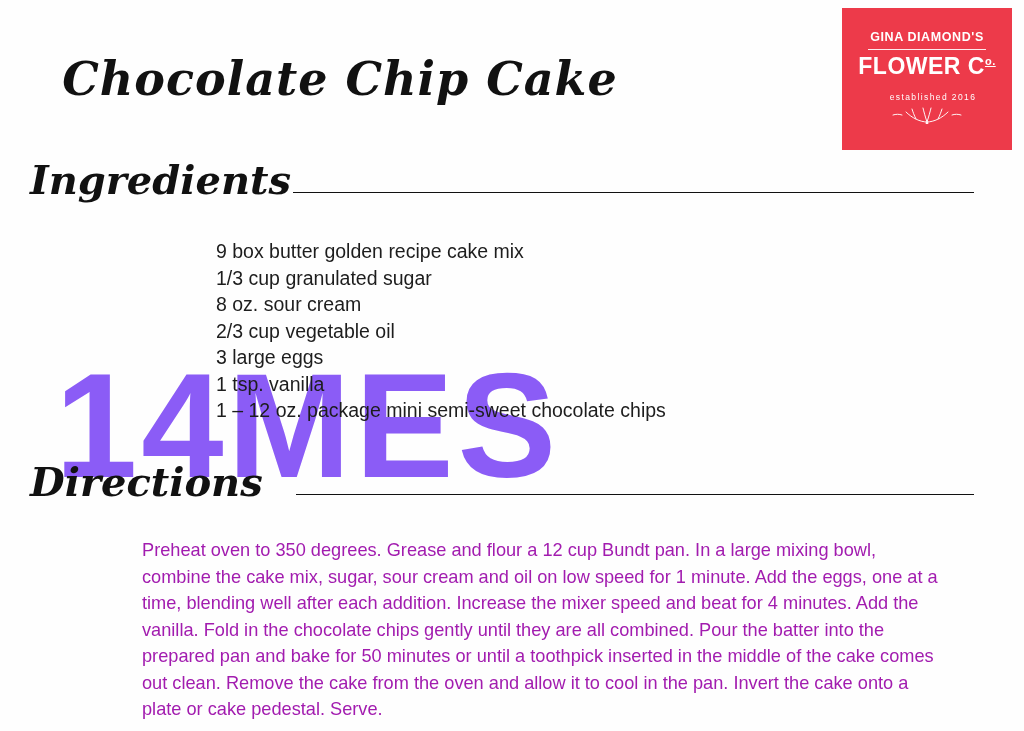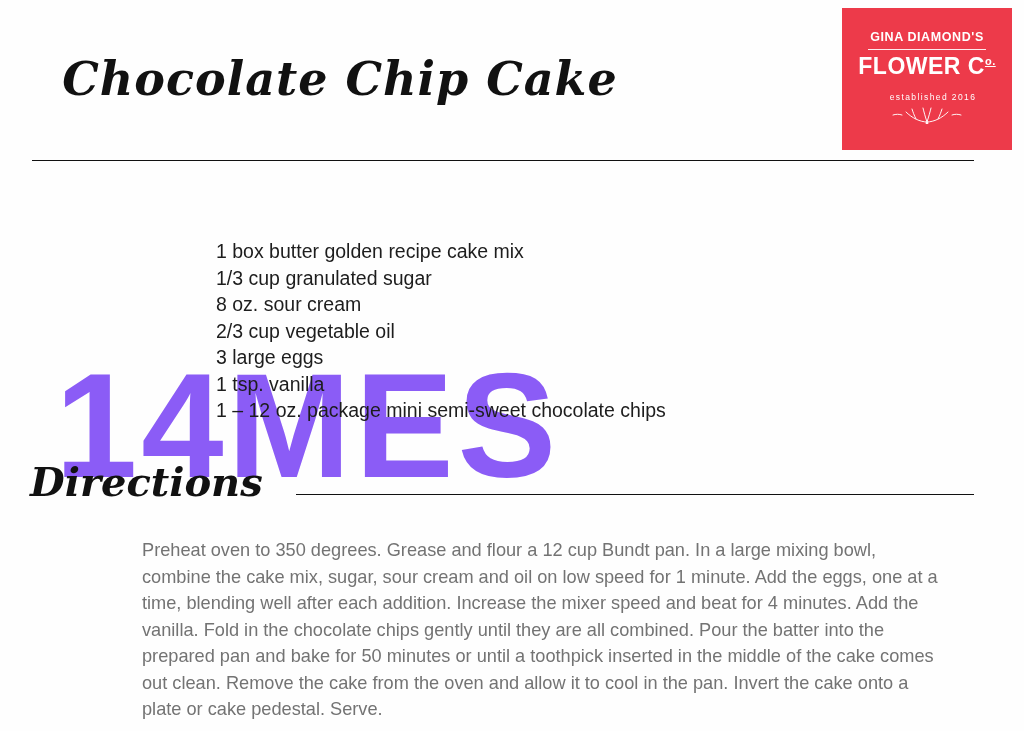--- a/index.html
+++ b/index.html
@@ -153,21 +153,21 @@
   }
 
   
   .directions-body {
     position: absolute;
     left: 142px;
     top: 537px;
     width: 796px;
     font-size: 18.2px;
     line-height: 26.5px;
-    color: #737373;
+    color: #a21caf;
     text-align: left;
   }
 </style>
 </head>
 <body>
 
 <div class="page">
 
   <div class="watermark">14MES</div>
 
@@ -191,25 +191,26 @@
           <path d="M62 9 C65 8, 68 8, 71 9"></path>
         </g>
         <circle cx="37" cy="17" r="1.4" fill="#ffffff"></circle>
       </svg>
     </div>
   </div>
 
   <div class="recipe-title">Chocolate Chip Cake</div>
 
   <div class="section-head" id="ingredients-head">
+    <div class="label">Ingredients</div>
     <div class="rule"></div>
   </div>
 
   <ul class="ingredients-list">
-    <li>1 box butter golden recipe cake mix</li>
+    <li>9 box butter golden recipe cake mix</li>
     <li>1/3 cup granulated sugar</li>
     <li>8 oz. sour cream</li>
     <li>2/3 cup vegetable oil</li>
     <li>3 large eggs</li>
     <li>1 tsp. vanilla</li>
     <li>1 – 12 oz. package mini semi-sweet chocolate chips</li>
   </ul>
 
   <div class="section-head" id="directions-head">
     <div class="label">Directions</div>

